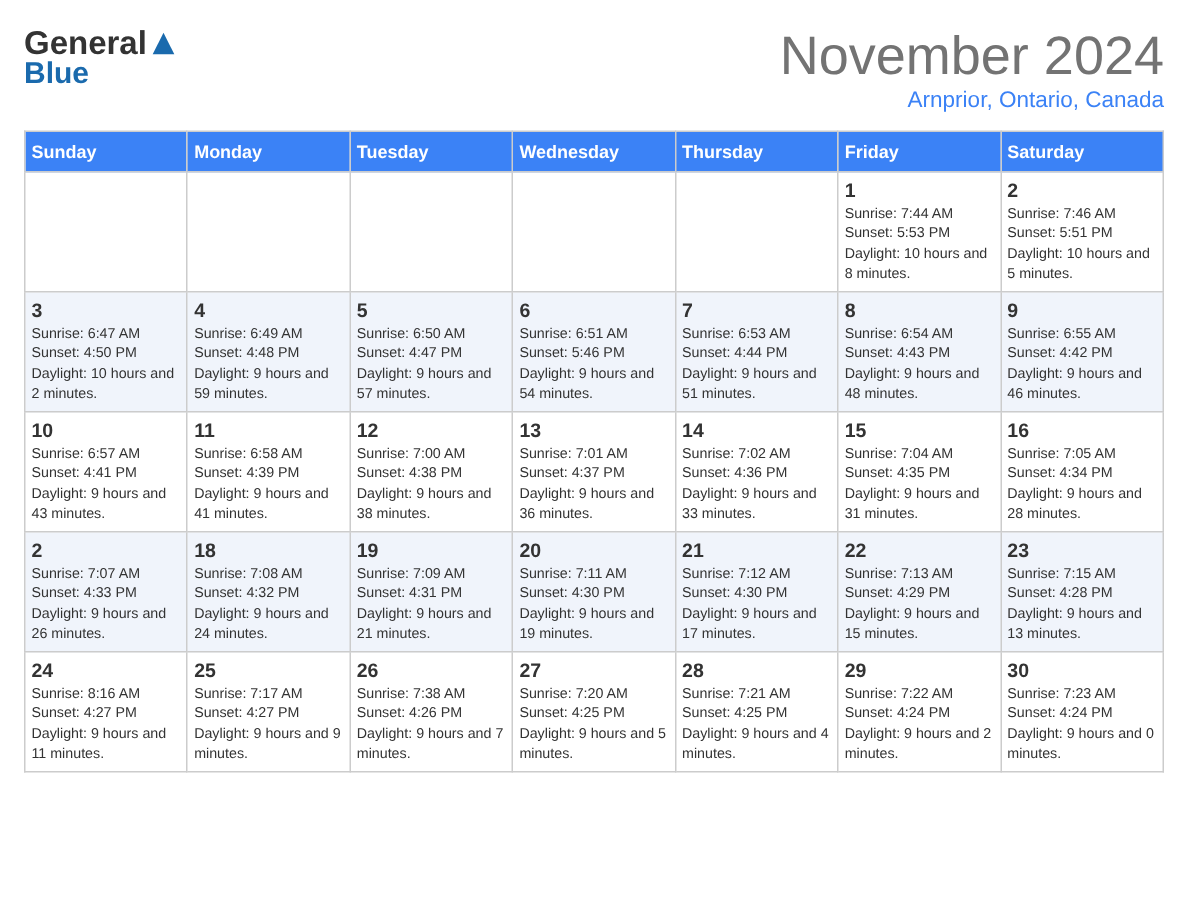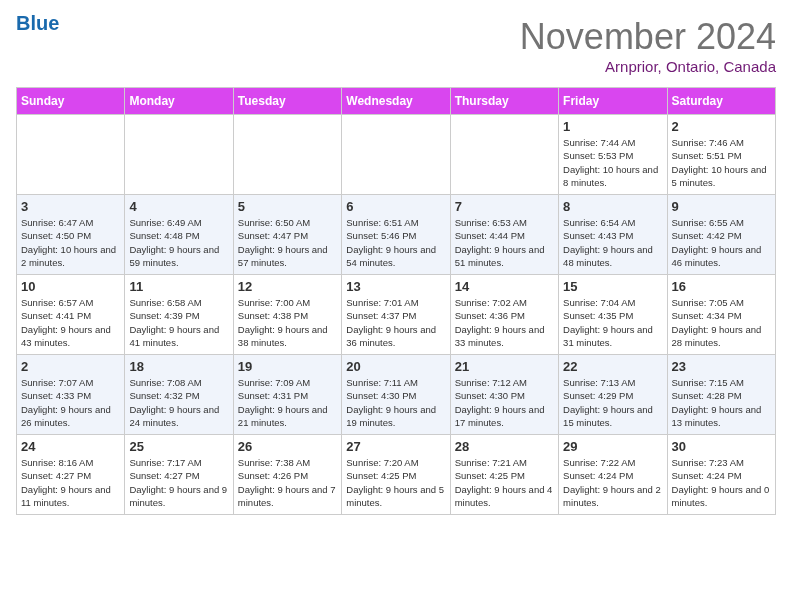--- a/index.html
+++ b/index.html
@@ -38,29 +38,29 @@
     .title-block {
       text-align: right;
     }
     .month-title {
       font-size: 36px;
       font-weight: normal;
       color: #737373;
     }
     .subtitle {
       font-size: 15px;
-      color: #701a75;
+      color: #3b82f6;
     }
     table {
       width: 100%;
       border-collapse: collapse;
       table-layout: fixed;
     }
     thead tr th {
-      background: #d946ef;
+      background: #3b82f6;
       color: #fff;
       font-size: 12px;
       font-weight: bold;
       padding: 6px 4px;
       border: 1px solid #ccc;
       text-align: left;
     }
     tbody tr td {
       border: 1px solid #ccc;
       vertical-align: top;
@@ -88,20 +88,26 @@
     }
     .empty-cell {
       background: #fff !important;
     }
   </style>
 </head>
 <body>
 
 <div class="header">
   <div class="logo">
+    <div class="logo-text">
+      <span class="logo-general">General</span>
+      <svg class="logo-icon" viewBox="0 0 20 20">
+        <polygon points="2,18 10,2 18,18" fill="#1a6aad"></polygon>
+      </svg>
+    </div>
     <span class="logo-blue" style="font-size:20px;font-weight:bold;margin-top:-4px;">Blue</span>
   </div>
   <div class="title-block">
     <div class="month-title">November 2024</div>
     <div class="subtitle">Arnprior, Ontario, Canada</div>
   </div>
 </div>
 
 <table>
   <thead>

